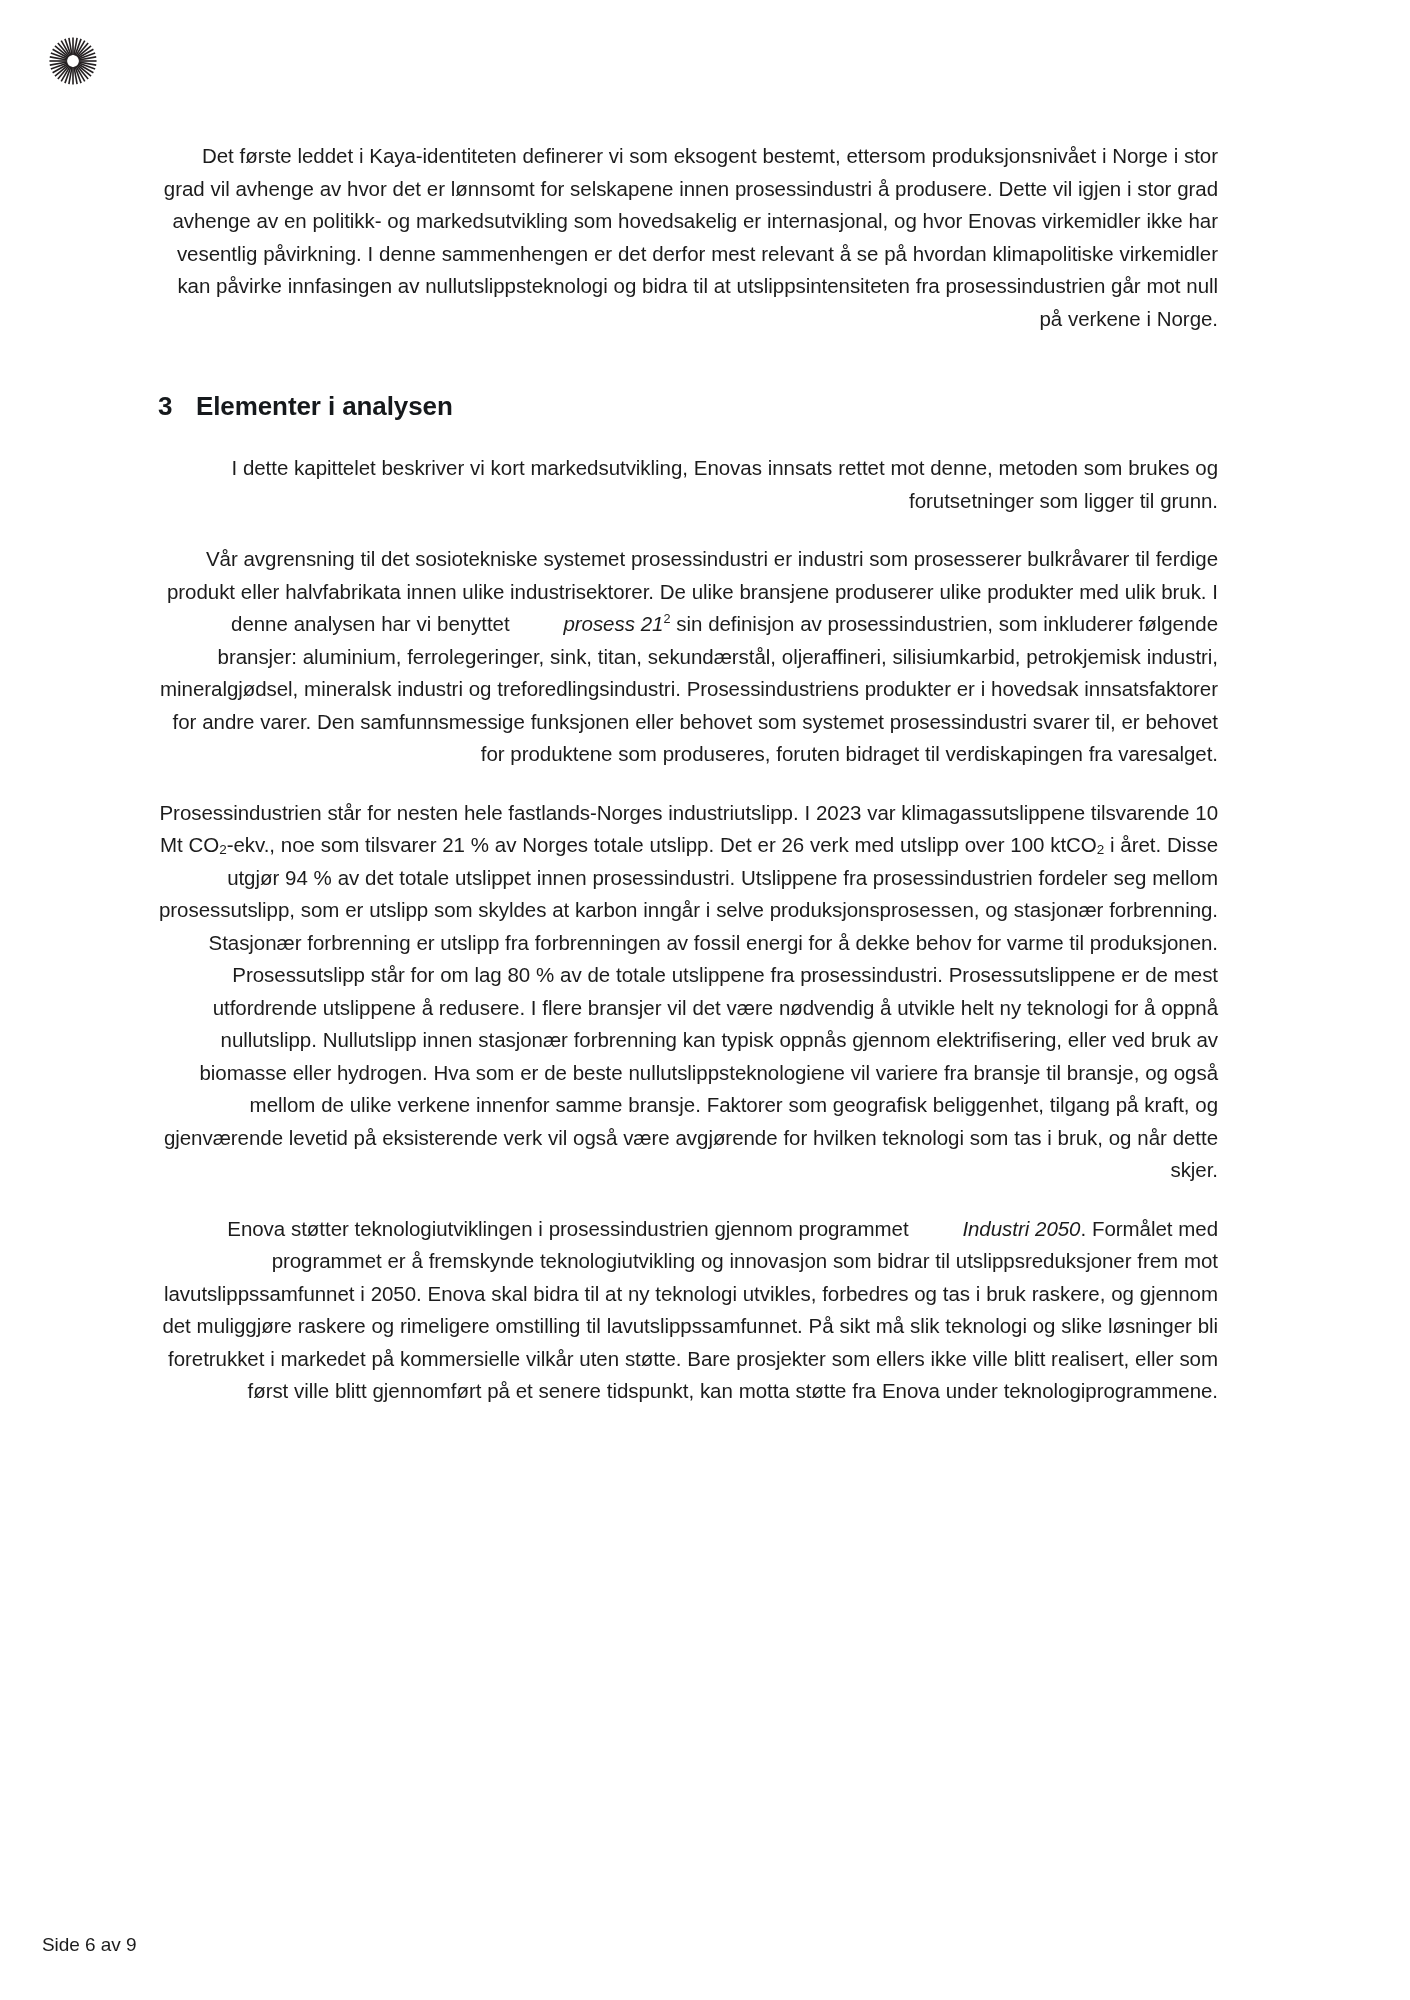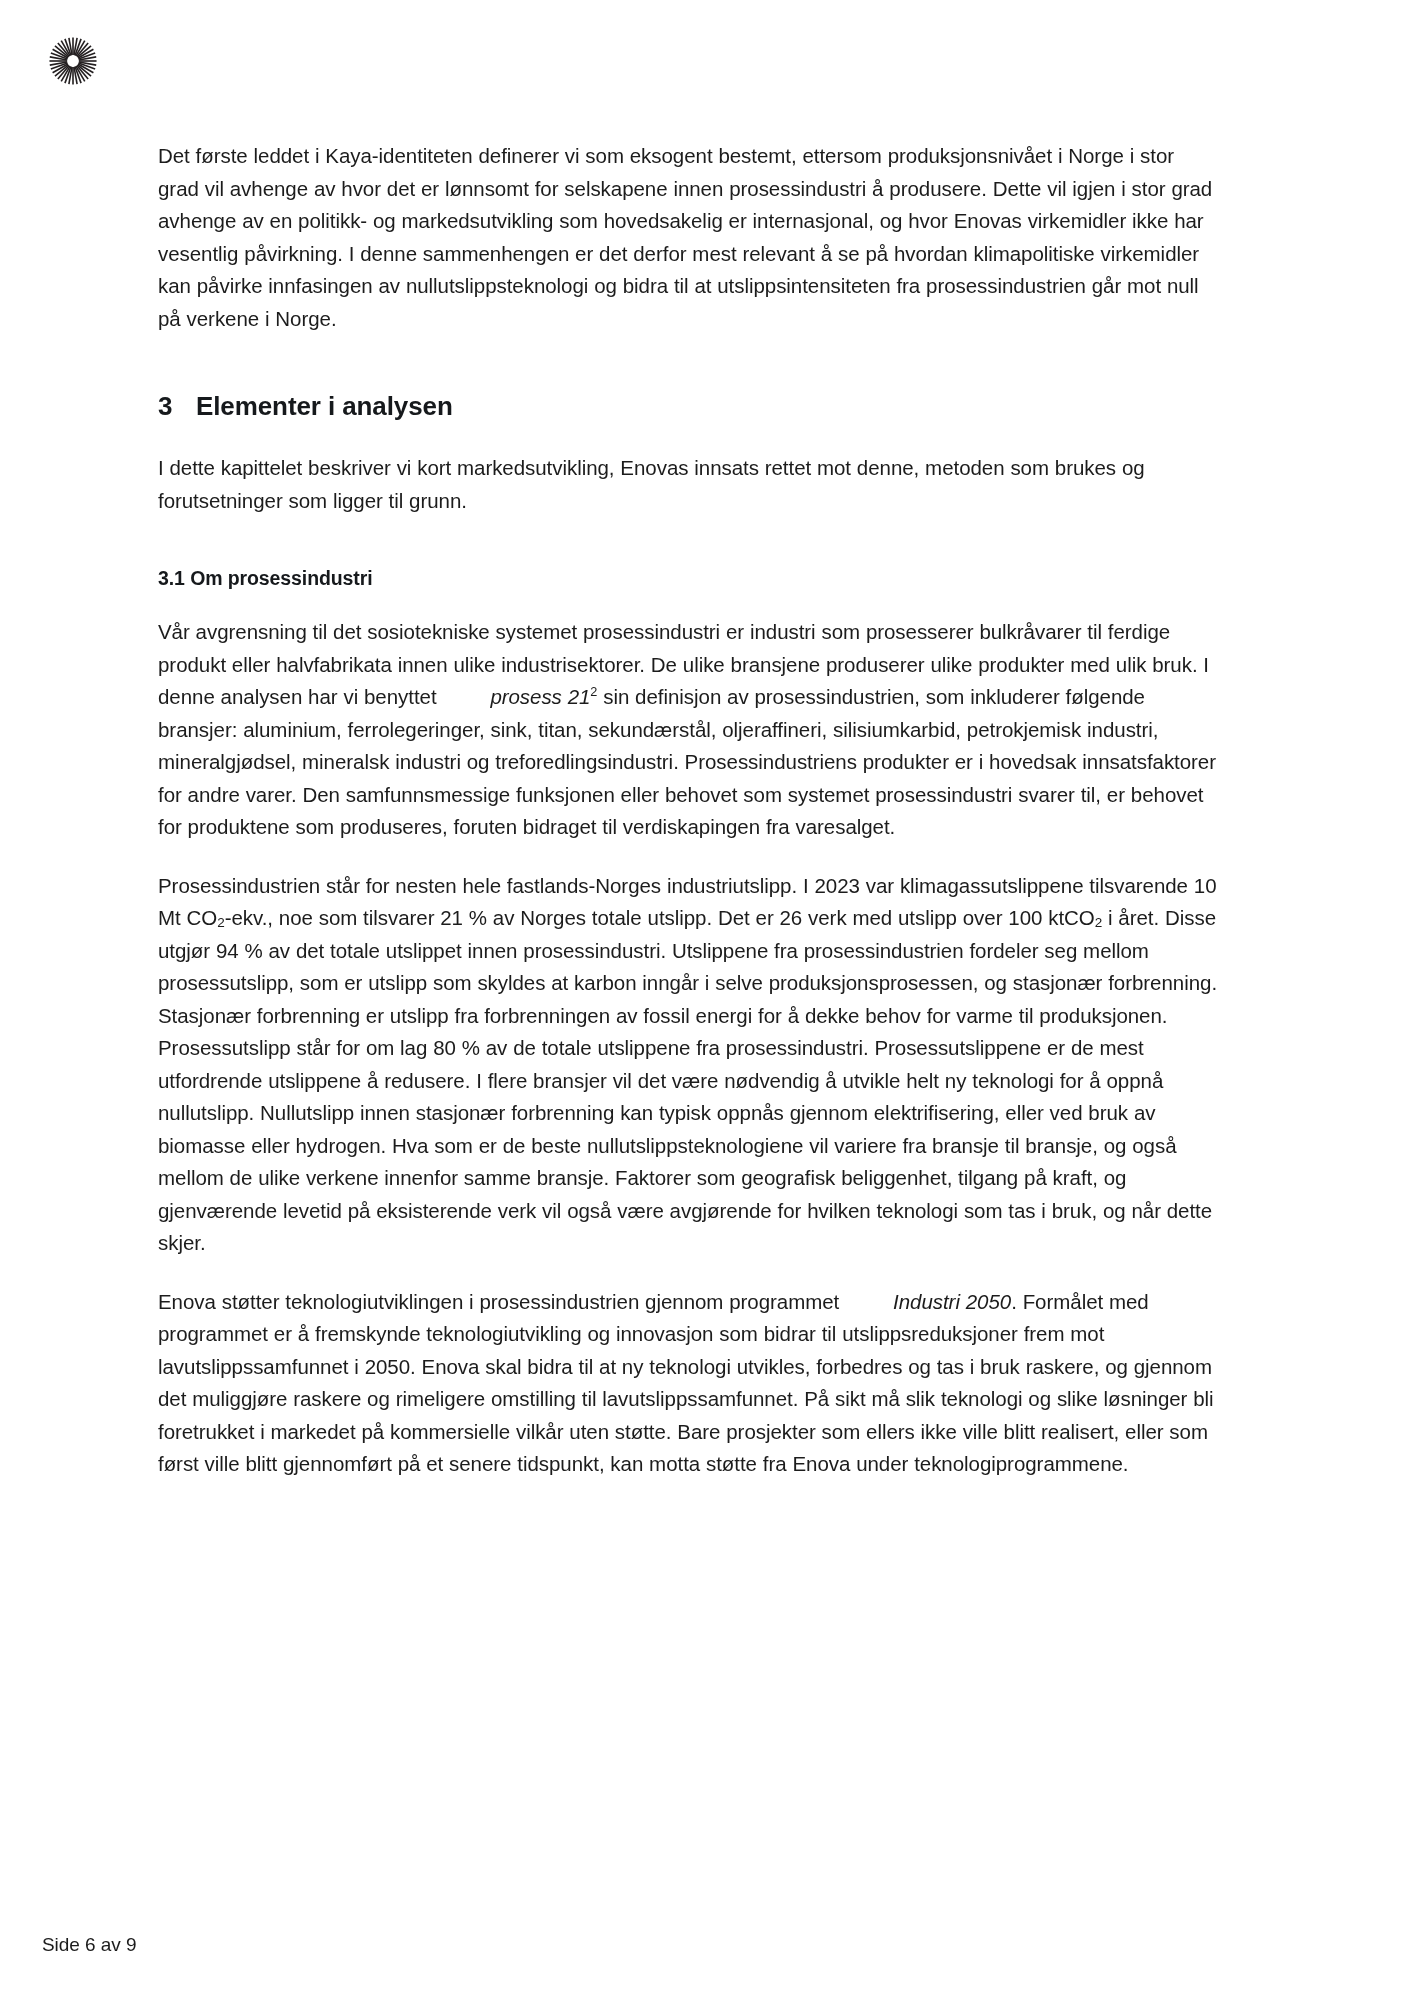--- a/index.html
+++ b/index.html
@@ -38,21 +38,21 @@
     top: 140px;
     width: 1060px;
   }
 
   p.body-text {
     font-size: 20.5px;
     line-height: 32.5px;
     letter-spacing: -0.05px;
     color: #1c1c1c;
     margin: 0 0 26px 0;
-    text-align: left;
+    text-align: right;
     word-spacing: 0.2px;
   }
   p.body-text.tight { margin-bottom: 0; }
 
   
   .h1-row {
     display: flex;
     align-items: baseline;
     margin: 56px 0 30px 0;
   }
@@ -166,21 +166,20 @@
 
     <p class="body-text">Det første leddet i Kaya-identiteten definerer vi som eksogent bestemt, ettersom produksjonsnivået i Norge i stor grad vil avhenge av hvor det er lønnsomt for selskapene innen prosessindustri å produsere. Dette vil igjen i stor grad avhenge av en politikk- og markedsutvikling som hovedsakelig er internasjonal, og hvor Enovas virkemidler ikke har vesentlig påvirkning. I denne sammenhengen er det derfor mest relevant å se på hvordan klimapolitiske virkemidler kan påvirke innfasingen av nullutslippsteknologi og bidra til at utslippsintensiteten fra prosessindustrien går mot null på verkene i Norge.</p>
 
     <div class="h1-row">
       <span class="h1-num">3</span>
       <span class="h1-text">Elementer i analysen</span>
     </div>
 
     <p class="body-text">I dette kapittelet beskriver vi kort markedsutvikling, Enovas innsats rettet mot denne, metoden som brukes og forutsetninger som ligger til grunn.</p>
 
-    <div class="h2">3.1 Om prosessindustri</div>
 
     <p class="body-text"><span>Vår avgrensning til det sosiotekniske systemet prosessindustri er industri som prosesserer bulkråvarer til ferdige produkt eller halvfabrikata innen ulike industrisektorer. De ulike bransjene produserer ulike produkter med ulik bruk. I denne analysen har vi benyttet </span><i class="it">prosess 21</i><sup class="fn">2</sup><span> sin definisjon av prosessindustrien, som inkluderer følgende bransjer: aluminium, ferrolegeringer, sink, titan, sekundærstål, oljeraffineri, silisiumkarbid, petrokjemisk industri, mineralgjødsel, mineralsk industri og treforedlingsindustri. Prosessindustriens produkter er i hovedsak innsatsfaktorer for andre varer. Den samfunnsmessige funksjonen eller behovet som systemet prosessindustri svarer til, er behovet for produktene som produseres, foruten bidraget til verdiskapingen fra varesalget.</span></p>
 
     <p class="body-text"><span>Prosessindustrien står for nesten hele fastlands-Norges industriutslipp. I 2023 var klimagassutslippene tilsvarende 10 Mt CO</span><sub class="sb">2</sub><span>-ekv., noe som tilsvarer 21 % av Norges totale utslipp. Det er 26 verk med utslipp over 100 ktCO</span><sub class="sb">2</sub><span> i året. Disse utgjør 94 % av det totale utslippet innen prosessindustri. Utslippene fra prosessindustrien fordeler seg mellom prosessutslipp, som er utslipp som skyldes at karbon inngår i selve produksjonsprosessen, og stasjonær forbrenning. Stasjonær forbrenning er utslipp fra forbrenningen av fossil energi for å dekke behov for varme til produksjonen. Prosessutslipp står for om lag 80 % av de totale utslippene fra prosessindustri. Prosessutslippene er de mest utfordrende utslippene å redusere. I flere bransjer vil det være nødvendig å utvikle helt ny teknologi for å oppnå nullutslipp. Nullutslipp innen stasjonær forbrenning kan typisk oppnås gjennom elektrifisering, eller ved bruk av biomasse eller hydrogen. Hva som er de beste nullutslippsteknologiene vil variere fra bransje til bransje, og også mellom de ulike verkene innenfor samme bransje. Faktorer som geografisk beliggenhet, tilgang på kraft, og gjenværende levetid på eksisterende verk vil også være avgjørende for hvilken teknologi som tas i bruk, og når dette skjer.</span></p>
 
 
     <p class="body-text tight"><span>Enova støtter teknologiutviklingen i prosessindustrien gjennom programmet </span><i class="it">Industri 2050</i><span>. Formålet med programmet er å fremskynde teknologiutvikling og innovasjon som bidrar til utslippsreduksjoner frem mot lavutslippssamfunnet i 2050. Enova skal bidra til at ny teknologi utvikles, forbedres og tas i bruk raskere, og gjennom det muliggjøre raskere og rimeligere omstilling til lavutslippssamfunnet. På sikt må slik teknologi og slike løsninger bli foretrukket i markedet på kommersielle vilkår uten støtte. Bare prosjekter som ellers ikke ville blitt realisert, eller som først ville blitt gjennomført på et senere tidspunkt, kan motta støtte fra Enova under teknologiprogrammene.</span></p>
 
   </div>
 

